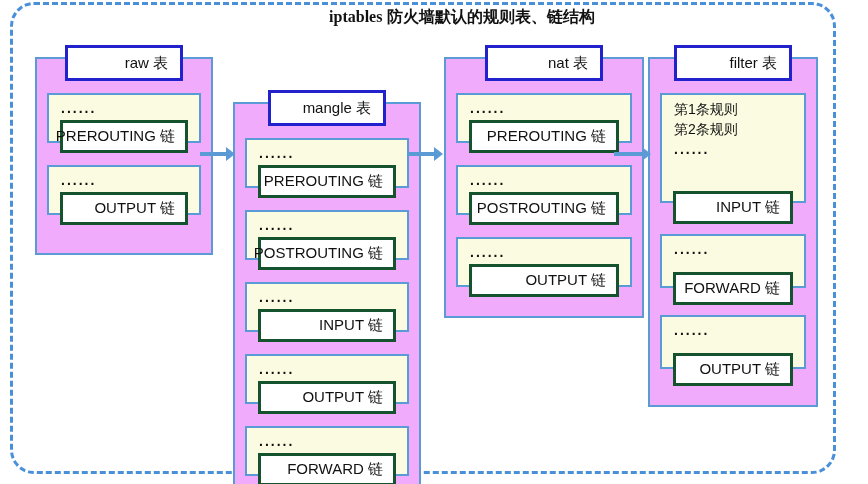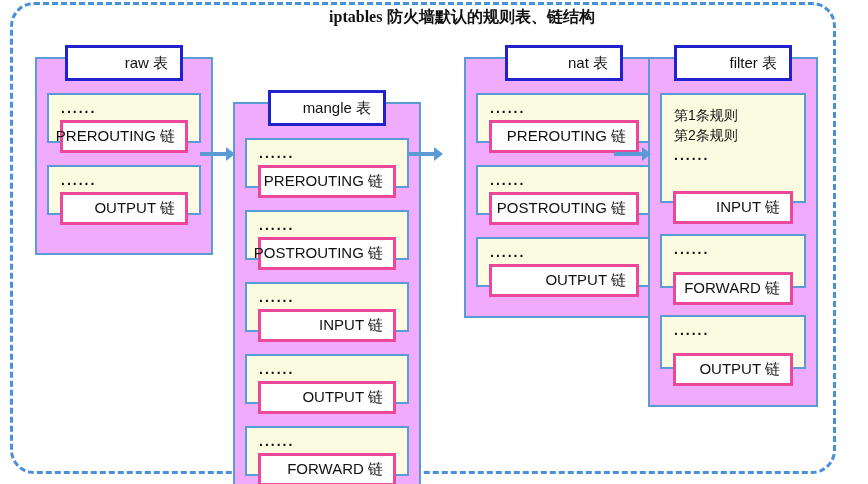--- a/index.html
+++ b/index.html
@@ -28,21 +28,21 @@
   .title .kw { font-family: "Liberation Serif", "DejaVu Serif", serif; }
 
   
   .tbl {
     position: absolute; top: 57px;
     border: 2px solid #5b9bd5; background: #f0abfc;
     box-sizing: border-box;
   }
   #tbl-raw    { left: 35px;  width: 178px; height: 198px; }
   #tbl-mangle { left: 233px; width: 188px; height: 400px; margin-top: 45px; }
-  #tbl-nat    { left: 464px; width: 200px; height: 261px; }
+  #tbl-nat    { left: 444px; width: 200px; height: 261px; }
   #tbl-filter { left: 648px; width: 170px; height: 350px; }
 
   
   .tbl-title {
     position: absolute; top: -14px; left: 50%; transform: translateX(-50%);
     width: 118px; height: 36px;
     border: 3px solid #2222cc; background: #ffffff;
     box-sizing: border-box;
     display: flex; align-items: center; justify-content: flex-end;
     padding-right: 12px; font-size: 15px; white-space: nowrap;
@@ -52,28 +52,28 @@
   .unit { position: relative; margin: 0 10px 12px 10px; height: 60px; }
   .unit.first { margin-top: 34px; }
   .yellowbox {
     position: absolute; top: 0; left: 0; right: 0; height: 50px;
     border: 2px solid #5b9bd5; background: #fbfbe1;
     box-sizing: border-box; padding: 6px 0 0 12px;
   }
   .dots { font-size: 14px; font-weight: bold; letter-spacing: 2px; line-height: 1; }
   .chainbox {
     position: absolute; left: 13px; right: 13px; top: 27px; height: 33px;
-    border: 3px solid #ec4899; background: #ffffff;
+    border: 3px solid #14532d; background: #ffffff;
     box-sizing: border-box;
     display: flex; align-items: center; justify-content: flex-end;
     padding-right: 10px; font-size: 15px; white-space: nowrap;
   }
   
   .unit.tall { height: 132px; margin-bottom: 9px; }
-  .unit.tall .yellowbox { height: 110px; padding-top: 10px; }
+  .unit.tall .yellowbox { height: 110px; padding-top: 4px; }
   .unit.tall .chainbox { top: 98px; }
   .rule-line { font-size: 14px; line-height: 20px; }
   .unit.tall .dots { margin-top: 3px; }
   .unit.mid { height: 72px; margin-bottom: 9px; }
   .unit.mid .yellowbox { height: 54px; }
   .unit.mid .chainbox { top: 38px; }
 
   
   .arrow { position: absolute; top: 152px; height: 4px; background: #5b9bd5; }
   .arrow::after {

